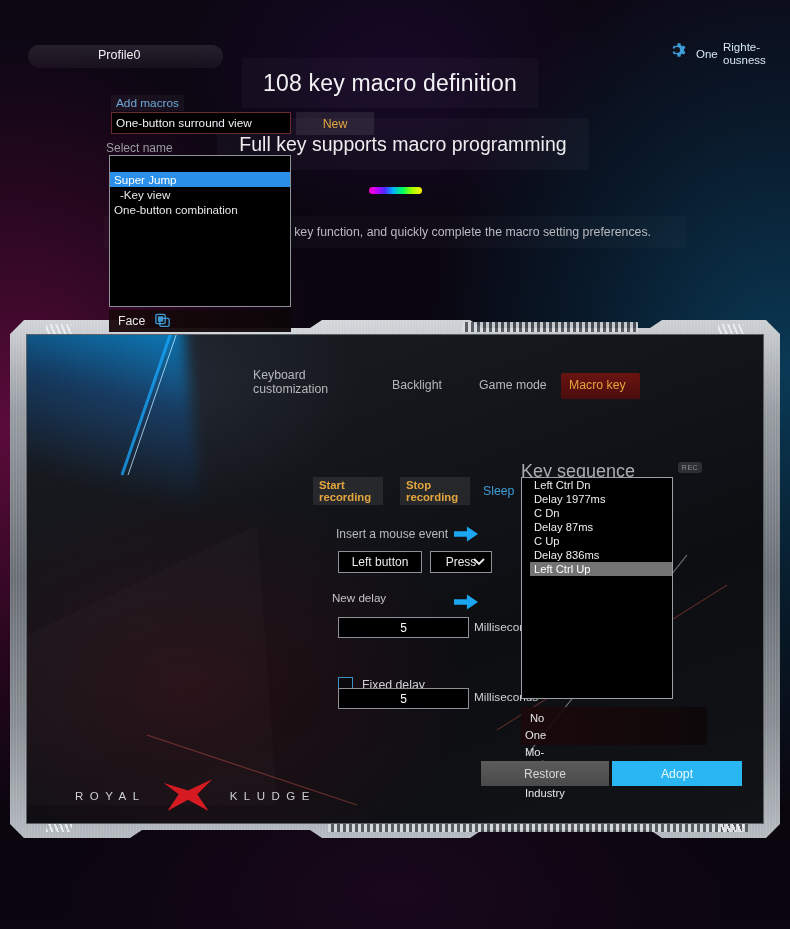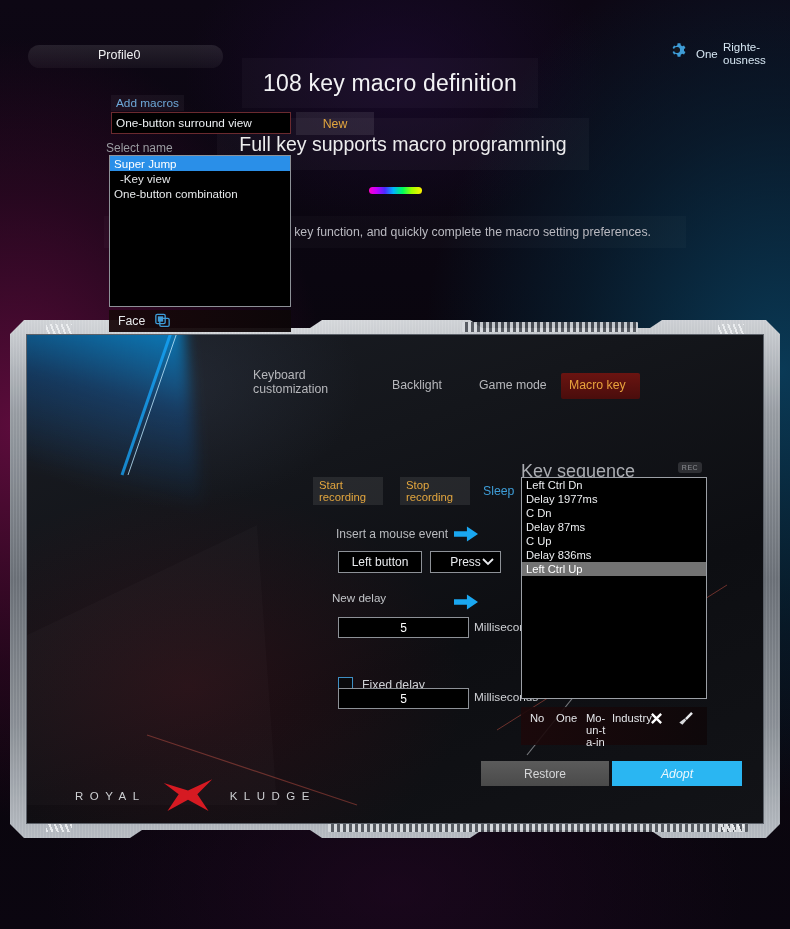--- a/index.html
+++ b/index.html
@@ -172,38 +172,39 @@
   .name-list {
     position: absolute; left: 109px; top: 155px;
     width: 182px; height: 152px;
     background: #000; border: 1px solid #8d9197;
     overflow: hidden;
   }
   .name-item {
     height: 15px; line-height: 15px; padding-left: 4px;
     color: #e6e8ea; font-size: 11.6px;
   }
-  .name-item.sel { background: #2a8fe8; color: #fff; }
+  .name-item.sel { background: #2a8fe8; color: #fff; margin-top: 16px; }
 
   .face-bar {
     position: absolute; left: 109px; top: 310px;
     width: 182px; height: 22px;
     background: linear-gradient(90deg, rgba(25,8,10,0.95), rgba(12,6,8,0.95));
     display: flex; align-items: center;
   }
   .face-lbl { color: #e6e8ea; font-size: 12.3px; margin-left: 9px; }
   .copy-ico { margin-left: 9px; width: 17px; height: 16px; }
 
   
   .rec-btn {
     position: absolute; height: 28px; width: 70px;
     background: rgba(255,255,255,0.085);
     color: #e3a63e; font-size: 11.3px; line-height: 12.5px;
     display: flex; flex-direction: column; justify-content: center;
     padding-left: 6px;
+    font-weight: bold;
   }
   .sleep-txt { position: absolute; left: 470px; top: 162px; color: #3e9cd6; font-size: 12.3px; }
 
   .ins-lbl { position: absolute; left: 320px; top: 207px; color: #b9bbbf; font-size: 12px; }
   .arrow-r { position: absolute; width: 24px; height: 16px; }
 
   .dd {
     position: absolute; height: 22px;
     background: #000; border: 1px solid #8d9197;
     color: #e9ebee; font-size: 12px;
@@ -233,52 +234,53 @@
   .rec-badge {
     position: absolute; left: 678px; top: 462px;
     width: 24px; height: 11px; border-radius: 3px;
     background: rgba(255,255,255,0.13);
     color: #8e9094; font-size: 7px;
     display: flex; align-items: center; justify-content: center;
     letter-spacing: .5px;
   }
   .ks-list {
     position: absolute; left: 521px; top: 477px;
-    width: 186px; height: 222px;
+    width: 152px; height: 222px;
     background: #000; border: 1px solid #9ca0a6;
     overflow: hidden;
+    padding-left: 8px;
   }
   .ks-item {
     height: 14px; line-height: 14px; padding-left: 4px;
     color: #eceef0; font-size: 11.2px;
   }
   .ks-item.sel { background: #737373; color: #fff; }
 
   .ks-foot {
     position: absolute; left: 521px; top: 707px;
     width: 186px; height: 38px;
     background: linear-gradient(90deg, rgba(28,8,10,0.9), rgba(14,7,9,0.9));
-    display: flex; align-items: flex-start;
+    display: flex; align-items: flex-start; flex-direction: column;
   }
   .ks-foot-i { color: #e4e6e9; font-size: 11.2px; line-height: 12px; padding-top: 5px; }
 
   
   .btn-restore {
     position: absolute; left: 481px; top: 761px;
     width: 128px; height: 25px;
     background: linear-gradient(180deg,#5b5b5b,#4a4a4a);
     color: #d6d7d9; font-size: 12px;
     display: flex; align-items: center; justify-content: center;
   }
   .btn-adopt {
     position: absolute; left: 612px; top: 761px;
     width: 130px; height: 25px;
     background: #2ab6f2;
     color: #eaf7fd; font-size: 12.3px;
-    display: flex; align-items: center; justify-content: center; font-style: italic;
+    display: flex; align-items: center; justify-content: center;
   }
 
   
   .brand {
     position: absolute; left: 75px; top: 779px;
     display: flex; align-items: center; gap: 14px;
   }
   .brand span {
     color: #cdcfd2; font-size: 11.5px; letter-spacing: 6.5px;
   }
@@ -359,21 +361,21 @@
   <div class="sleep-txt" style="left:483px; top:484px;">Sleep</div>
 
   <div class="ins-lbl" style="left:336px; top:527px;">Insert a mouse event</div>
   <svg class="arrow-r" style="left:454px; top:526px;" viewBox="0 0 26 16">
     <path fill="#1aa7f0" d="M0 5h14V0l12 8-12 8v-5H0z"></path>
   </svg>
 
   <div class="dd" style="left:338px; top:551px; width:84px;">
     <span>Left button</span>
   </div>
-  <div class="dd" style="left:430px; top:551px; width:71px;">
+  <div class="dd" style="left:430px; top:551px; width:62px;">
     <span>Press</span>
     <svg class="chev" width="12" height="10" viewBox="0 0 12 10">
       <path fill="none" stroke="#e9ebee" stroke-width="1.8" d="M1 2l5 5 5-5"></path>
     </svg>
   </div>
 
   <div class="nd-lbl">
     <div>New delay</div>
   </div>
   <svg class="arrow-r" style="left:454px; top:594px;" viewBox="0 0 26 16">

